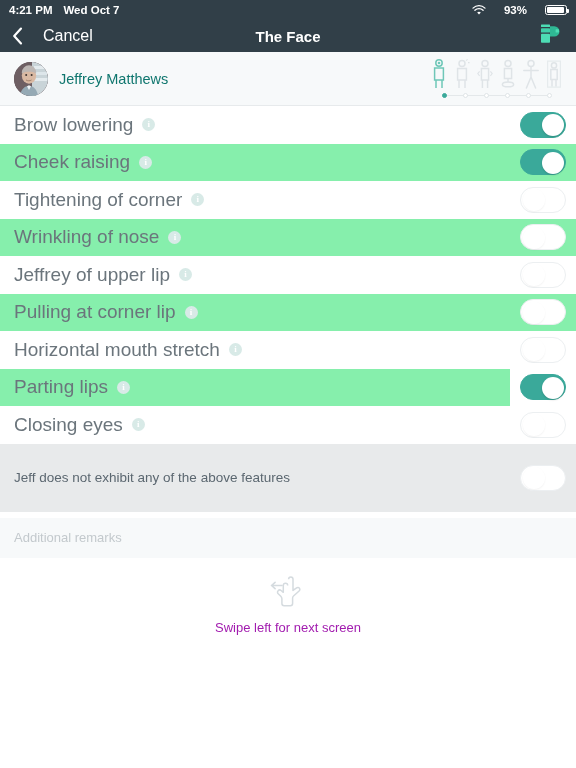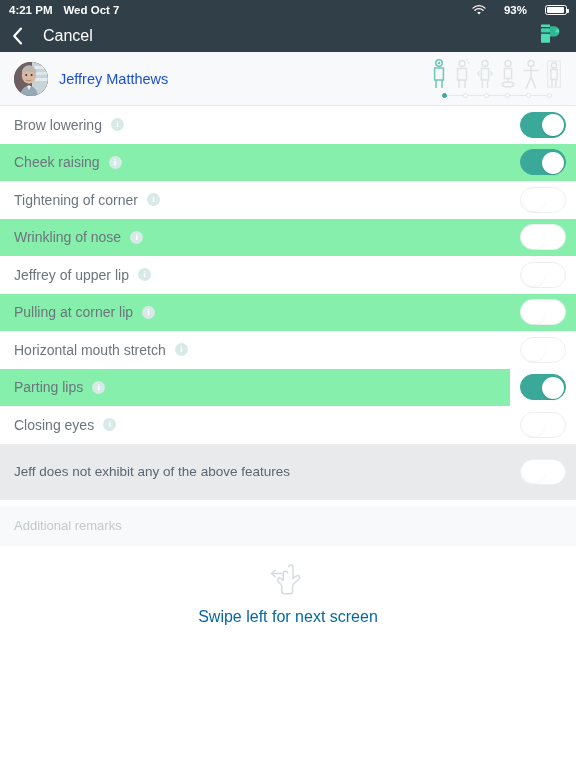--- a/index.html
+++ b/index.html
@@ -58,21 +58,21 @@
     border-bottom:1px solid #e7eaec;
     display:flex; align-items:center; padding:0 14px;
   }
   .avatar{
     width:34px; height:34px; border-radius:50%;
     overflow:hidden; flex:none; position:relative;
     background:#5c5458;
   }
   .av-bg{ position:absolute; inset:0; }
   .pt-name{
-    margin-left:11px; font-size:14.5px; color:#1d4ed8;
+    margin-left:11px; font-size:14.5px; color:#0f766e;
   }
   .bodynav{ margin-left:auto; display:flex; flex-direction:column; align-items:center; }
   .bodynav-icons{ display:flex; align-items:flex-end; gap:7px; }
   .bi{ width:16px; height:30px; display:block; }
   .dots{
     display:flex; align-items:center; margin-top:1px; width:100%;
     justify-content:space-between; padding:0 6px;
   }
   .dot{
     width:5px; height:5px; border-radius:50%;
@@ -88,21 +88,21 @@
 
   
   .rows{ }
   .row{
     height:37.5px; display:flex; align-items:center;
     padding:0 0 0 14px; position:relative;
   }
   .row.odd{ background:#86efac; }
   .row.even{ background:#ffffff; }
   .row-label{
-    font-size:14px; color:#6b757c; white-space:nowrap;
+    font-size:19px; color:#6b757c; white-space:nowrap;
   }
   .info-ic{
     width:13px; height:13px; border-radius:50%;
     background:#d8eae7; margin-left:9px;
     display:flex; align-items:center; justify-content:center;
     font-size:9px; color:#ffffff; font-weight:bold;
     font-family:"Liberation Serif", serif; line-height:1;
     cursor:pointer; flex:none;
   }
   .tgl-cell{
@@ -120,40 +120,40 @@
   .knob{
     position:absolute; top:1.5px; width:22px; height:22px;
     border-radius:50%; background:#ffffff;
     box-shadow:0 1px 2px rgba(0,0,0,.16);
   }
   .toggle.off .knob{ left:1.5px; box-shadow:0 1px 2px rgba(0,0,0,.05); }
   .toggle.on  .knob{ right:1.5px; }
 
   
   .none-row{
-    height:56px; background:#e8eaeb;
+    height:68px; background:#e8eaeb;
     display:flex; align-items:center; padding:0 0 0 14px;justify-content:flex-end;
   }
   .none-label{ font-size:13.5px; color:#5b6770; }
   .none-cell{ margin-left:auto; width:66px; display:flex; align-items:center; justify-content:center; }
 
   
   .remarks{
     height:40px; background:#f7f9fa;
     display:flex; align-items:center; padding:0 14px;
     margin-top:6px; cursor:text;
   }
   .remarks-ph{ font-size:13px; color:#c3c9cd; }
 
   
   .swipe{
     display:flex; flex-direction:column; align-items:center;
     margin-top:18px; color:#c7ced2;
   }
-  .swipe-text{ font-size:16px; color:#0369a1; margin-top:6px; }
+  .swipe-text{ font-size:13px; color:#a21caf; margin-top:6px; }
 </style>
 </head>
 <body>
 
 <div class="statusbar">
   <span class="sb-time">4:21 PM</span>
   <span class="sb-date">Wed Oct 7</span>
   <span class="sb-right">
     <span>
       <svg class="wifi-ic" width="14" height="11" viewBox="0 0 14 11">
@@ -171,20 +171,21 @@
 
 <div class="navbar">
   <span class="nav-cancel">
     <span>
       <svg class="chev" width="11" height="18" viewBox="0 0 11 18">
         <path d="M9 1.6 2.2 9 9 16.4" stroke="#fff" stroke-width="2.2" fill="none" stroke-linecap="round" stroke-linejoin="round"></path>
       </svg>
     </span>
     <span>Cancel</span>
   </span>
+  <span class="nav-title">The Face</span>
   <span class="nav-logo">
     <svg width="26" height="24" viewBox="0 0 26 24">
       <rect x="3" y="2.5" width="9" height="2.6" rx="0.6" fill="#4ddcb4"></rect>
       <rect x="3" y="6.2" width="9" height="4.4" rx="0.7" fill="#3fcfa8"></rect>
       <rect x="3" y="11.7" width="9" height="9" rx="0.8" fill="#4ddcb4"></rect>
       <path d="M12 4.2h4.3a5.2 5.2 0 0 1 0 10.4H12z" fill="#2fb894"></path>
       <rect x="17.6" y="7.2" width="3.4" height="3.4" rx="0.6" fill="#4ddcb4"></rect>
     </svg>
   </span>
 </div>

